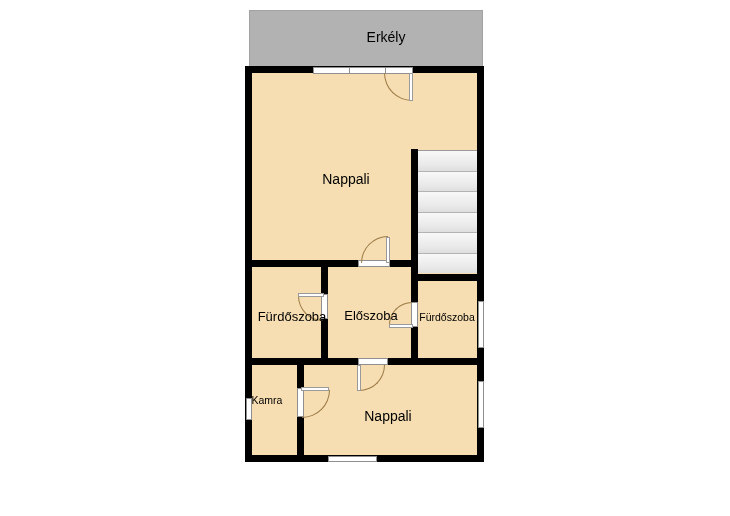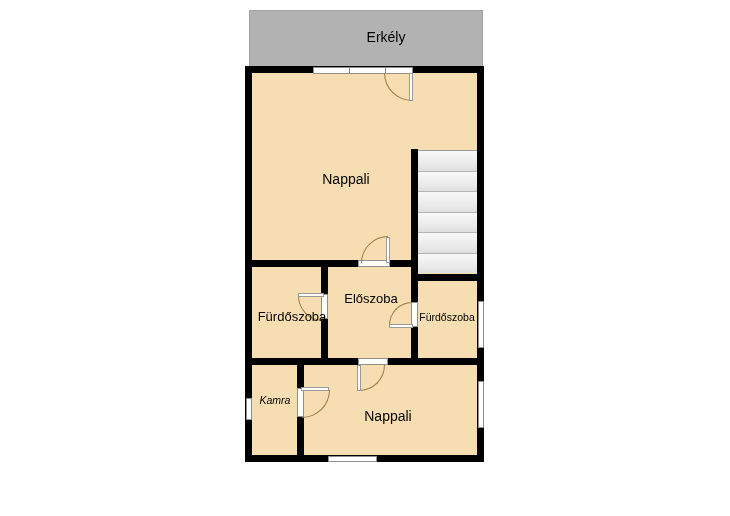--- a/index.html
+++ b/index.html
@@ -88,18 +88,18 @@
   <div class="win" style="left:358px;top:358px;width:30px;height:7px;"></div>
   <div class="arc br" style="left:359px;top:365px;width:26px;height:26px;"></div>
   <div class="leaf" style="left:357px;top:365px;width:4px;height:26px;"></div>
 
   <div class="win" style="left:297px;top:388px;width:7px;height:29px;"></div>
   <div class="arc br" style="left:302px;top:390px;width:28px;height:28px;"></div>
   <div class="leaf" style="left:301px;top:387px;width:28px;height:4px;"></div>
 
   <div class="lbl lbl-lg" style="left:346px;top:179px;">Nappali</div>
   <div class="lbl lbl-md" style="left:292px;top:316px;">Fürdőszoba</div>
-  <div class="lbl lbl-md" style="left:371px;top:298px;">Előszoba</div>
+  <div class="lbl lbl-md" style="left:371px;top:315px;">Előszoba</div>
   <div class="lbl lbl-sm" style="left:447px;top:317px;">Fürdőszoba</div>
-  <div class="lbl lbl-sm" style="left:275px;top:400px;font-style:italic;">Kamra</div>
+  <div class="lbl lbl-sm" style="left:267px;top:400px;">Kamra</div>
   <div class="lbl lbl-lg" style="left:388px;top:416px;">Nappali</div>
 
 </div>
 
 </body></html>

